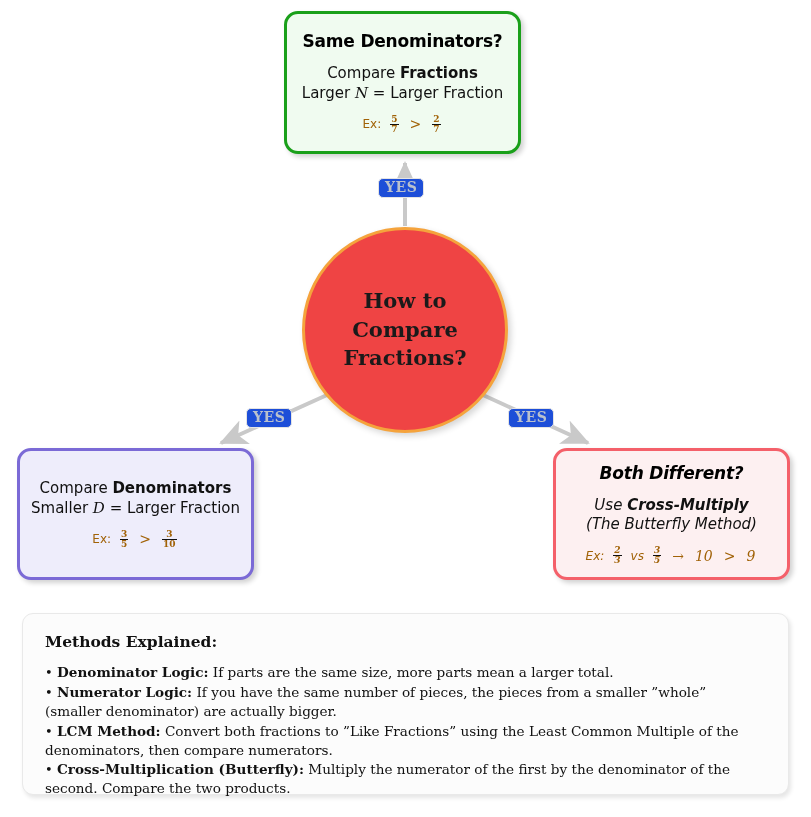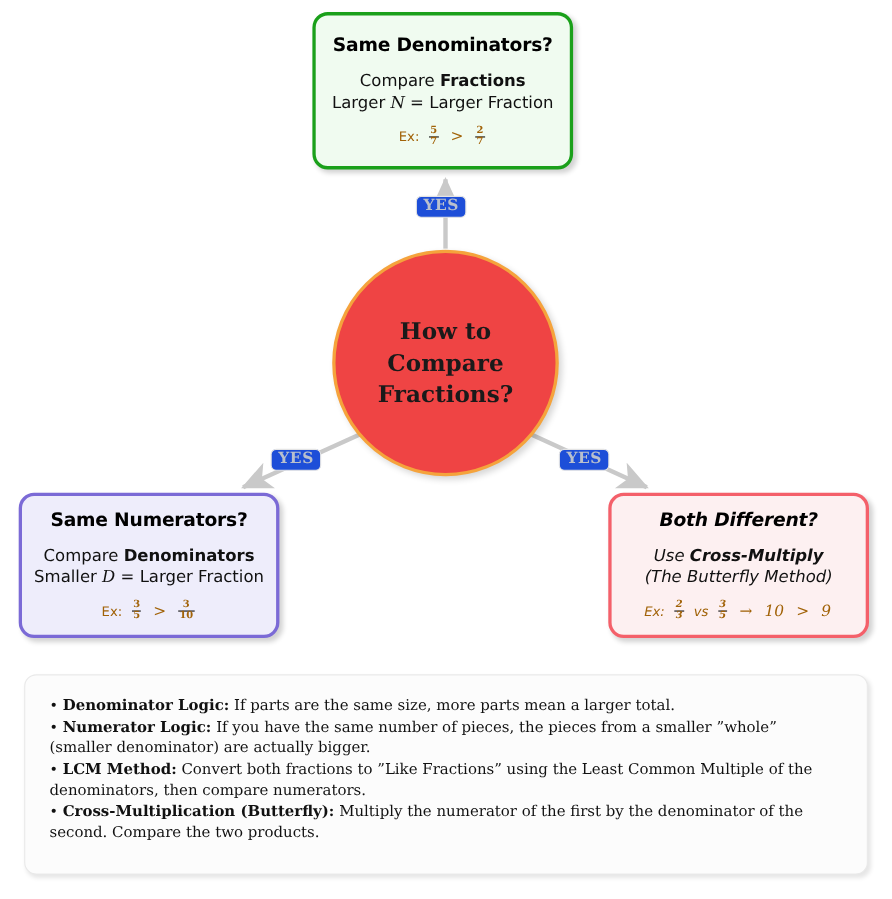--- a/index.html
+++ b/index.html
@@ -219,21 +219,20 @@
     <div class="root-label" style="white-space:pre-line;">How to
 Compare
 Fractions?</div>
   </div>
 
   <div class="edge-label" id="edge-label-top">YES</div>
   <div class="edge-label" id="edge-label-left">YES</div>
   <div class="edge-label" id="edge-label-right">YES</div>
 
   <div class="node-box" id="box-same-numerators">
-    <div class="node-title">Same Numerators?</div>
     <div class="node-line"><span>Compare </span><b>Denominators</b></div>
     <div class="node-line"><span>Smaller </span><span class="ital">D</span><span> = Larger Fraction</span></div>
     <div class="node-ex">
       <span class="lbl">Ex:</span>
       <span class="frac">
         <span class="num">3</span>
         <span class="den">5</span>
       </span>
       <span class="op">&gt;</span>
       <span class="frac">
@@ -259,20 +258,21 @@
         <span class="den">5</span>
       </span>
       <span class="op">→</span>
       <span class="op">10</span>
       <span class="op">&gt;</span>
       <span class="op">9</span>
     </div>
   </div>
 
   <div id="panel-methods">
+    <div class="panel-title">Methods Explained:</div>
 
     <div class="method-item">
       <span class="bullet">•</span>
       <span class="mname">Denominator Logic:</span><span> If parts are the same size, more parts mean a larger total.</span>
     </div>
 
     <div class="method-item">
       <span class="bullet">•</span>
       <span class="mname">Numerator Logic:</span><span> If you have the same number of pieces, the pieces from a smaller ”whole” (smaller denominator) are actually bigger.</span>
     </div>

